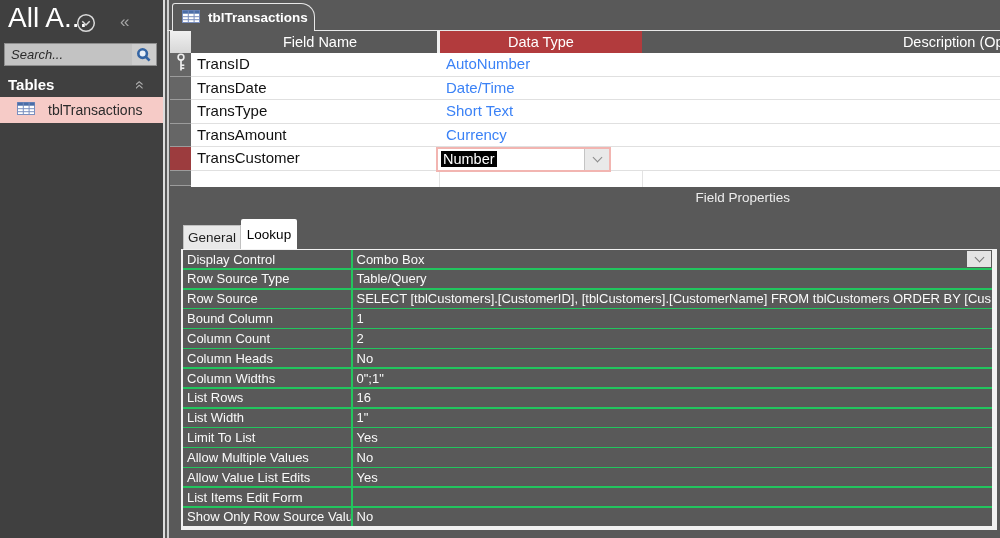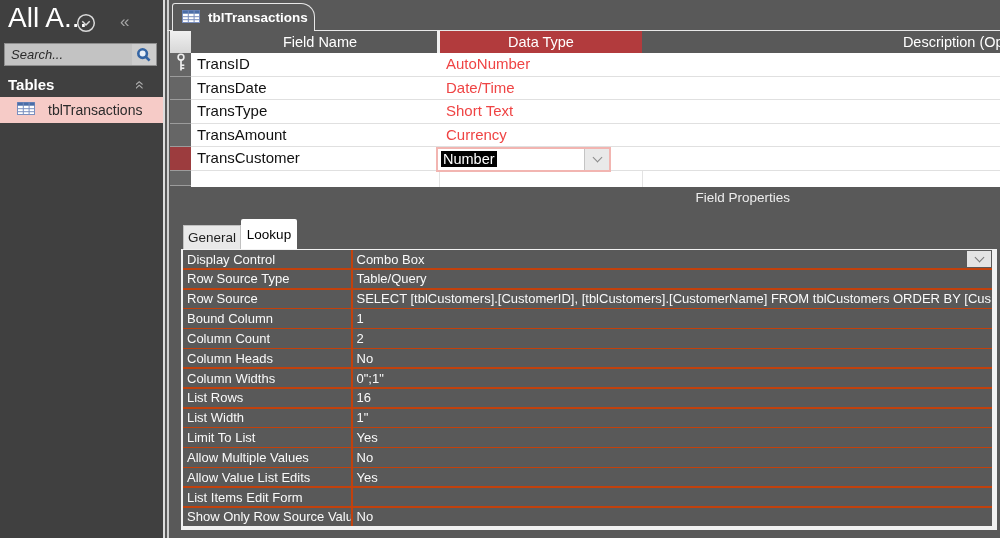--- a/index.html
+++ b/index.html
@@ -53,21 +53,21 @@
   .hdr-datatype { left:440px; width:202px; background:#B23B3D; }
   .hdr-desc { left:643px; width:660px; background:#595959; }
   .hdr-text { width:100%; height:100%; display:flex; align-items:center; justify-content:center;
               color:#fff; font-size:14.5px; white-space:nowrap; overflow:hidden; }
 
   .rows-bg { position:absolute; left:191px; top:53px; width:809px; height:133.5px; background:#fff; }
   .col-sep { position:absolute; top:53px; width:1px; height:133.5px; background:#E3E3E3; }
   .grid-row { position:absolute; left:191px; width:809px; height:23.5px;
               border-bottom:1px solid #E0E0E0; background:#fff; }
   .grid-row .fname { position:absolute; left:6px; top:2px; font-size:15px; color:#111; }
-  .grid-row .ftype { position:absolute; left:255px; top:2px; font-size:15px; color:#ef4444; }
+  .grid-row .ftype { position:absolute; left:255px; top:2px; font-size:15px; color:#3b82f6; }
   .sel-cell { position:absolute; left:170px; width:21px; background:#666666;
               border-bottom:1px solid #9C9C9C; display:flex; align-items:center; justify-content:center; }
   .sel-cell.current { background:#9C3C3E; }
 
   .type-combo { position:absolute; left:436px; top:147px; width:175px; height:24.5px;
                 background:#fff; border:2px solid #F2B5B1; display:flex; align-items:center; }
   .type-combo .val { margin-left:3px; background:#000; color:#fff; font-size:14.5px; padding:0 2px; }
   .combo-btn { position:absolute; right:0; top:0; width:25px; height:20.5px; background:#E9E9E9;
                border-left:1px solid #C4C4C4; display:flex; align-items:center; justify-content:center; }
   .chev { width:7px; height:7px; border-right:1.6px solid #8A8A8A; border-bottom:1.6px solid #8A8A8A;
@@ -78,21 +78,21 @@
                 font-size:13.5px; color:#EDEDED; }
   .fp-tab { position:absolute; display:flex; align-items:center; justify-content:center;
             font-size:13.5px; cursor:default; z-index:2; }
   .fp-tab.inactive { left:183px; top:225px; width:58px; height:24px; background:#E9E9E9;
             color:#1F1F1F; border:1px solid #C0C0C0; border-bottom:none; z-index:1; }
   .fp-tab.active { left:241px; top:219px; width:56px; height:30px; background:#fff; color:#000;
             border-radius:2px 2px 0 0; }
 
   .prop-grid { position:absolute; left:181px; top:249px; width:816px; height:281px;
                border-style:solid; border-color:#F1F1F1; border-width:1px 5px 4px 2px;
-               background:#c2410c; }
+               background:#22c55e; }
   .prop-inner { display:flex; flex-direction:column; gap:1.5px; width:100%; height:100%; }
   .prop-row { flex:1; display:grid; grid-template-columns:168px 1fr; column-gap:1.5px; }
   .prop-row .pname, .prop-row .pval { background:#595959; color:#FAFAFA; font-size:13px;
                display:flex; align-items:center; white-space:nowrap; overflow:hidden; position:relative; }
   .prop-row .pname { padding-left:4px; }
   .prop-row .pval { padding-left:4px; }
   .pval-dd { position:absolute; right:1px; top:1px; bottom:1px; width:24px; background:#E4E4E4;
              display:flex; align-items:center; justify-content:center; }
   .pval-dd .chev { border-color:#777; }
 </style>

